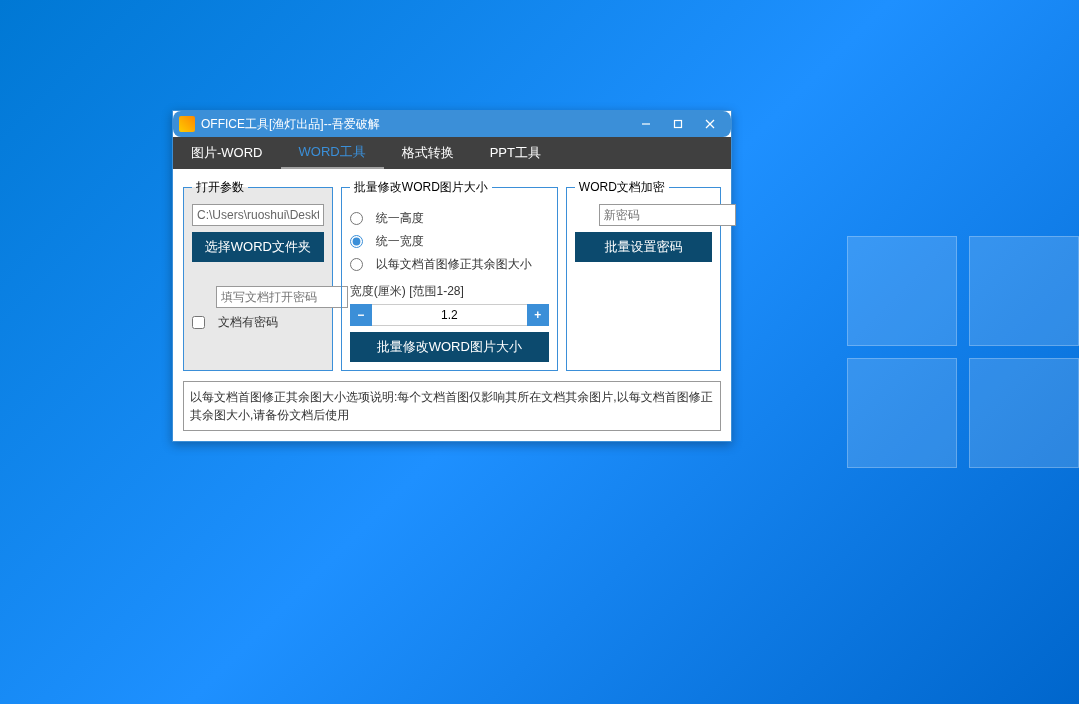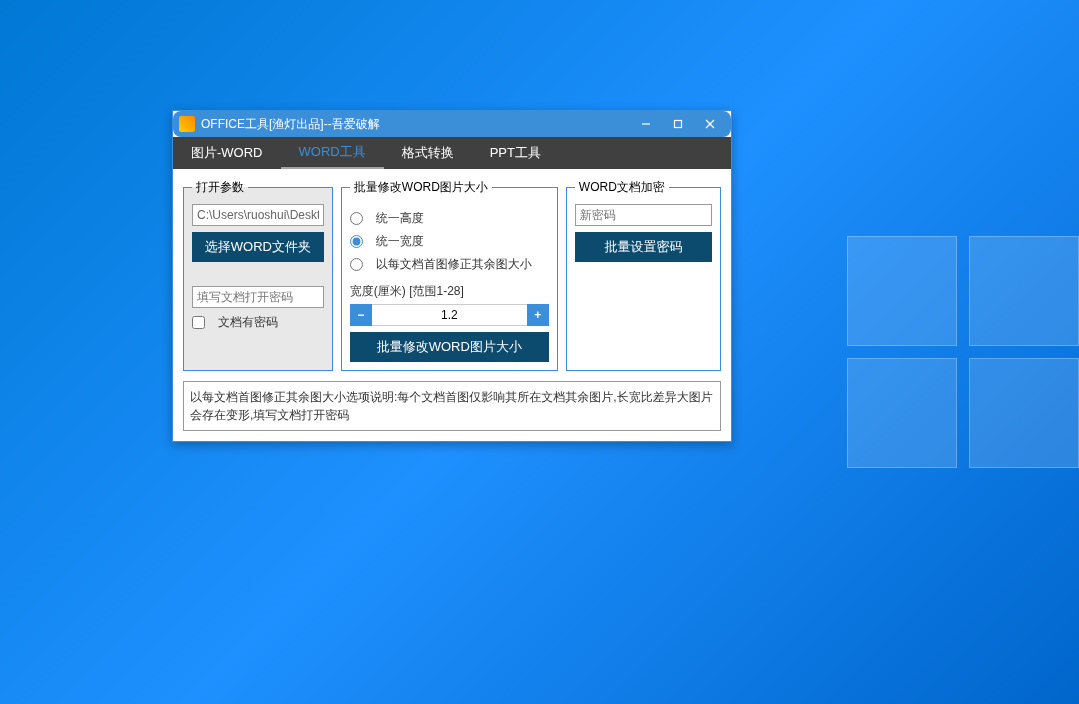--- a/index.html
+++ b/index.html
@@ -104,21 +104,21 @@
     .col3 { width: 172px; }
     .text-input {
       width: 100%;
       height: 22px;
       border: 1px solid #999;
       padding: 0 4px;
       font-size: 12px;
       background: #fff;
       color: #666;
     }
-    .text-input.placeholder { color: #ec4899; }
+    .text-input.placeholder { color: #ec4899; margin-left: 24px; }
     .btn-primary {
       width: 100%;
       background: #0c4a6e;
       color: #fff;
       border: none;
       padding: 6px 0;
       margin-top: 6px;
       cursor: pointer;
       font-size: 13px;
     }
@@ -243,14 +243,14 @@
       <button class="btn-primary">批量修改WORD图片大小</button>
     </fieldset>
 
     <fieldset class="col3">
       <legend>WORD文档加密</legend>
       <input class="text-input placeholder" placeholder="新密码" style="">
       <button class="btn-primary">批量设置密码</button>
     </fieldset>
   </div>
 
-  <div class="desc-box">以每文档首图修正其余图大小选项说明:每个文档首图仅影响其所在文档其余图片,长宽比差异大图片会存在变形,填写文档打开密码</div>
+  <div class="desc-box">以每文档首图修正其余图大小选项说明:每个文档首图仅影响其所在文档其余图片,以每文档首图修正其余图大小,请备份文档后使用</div>
 </div>
 
 </body></html>

